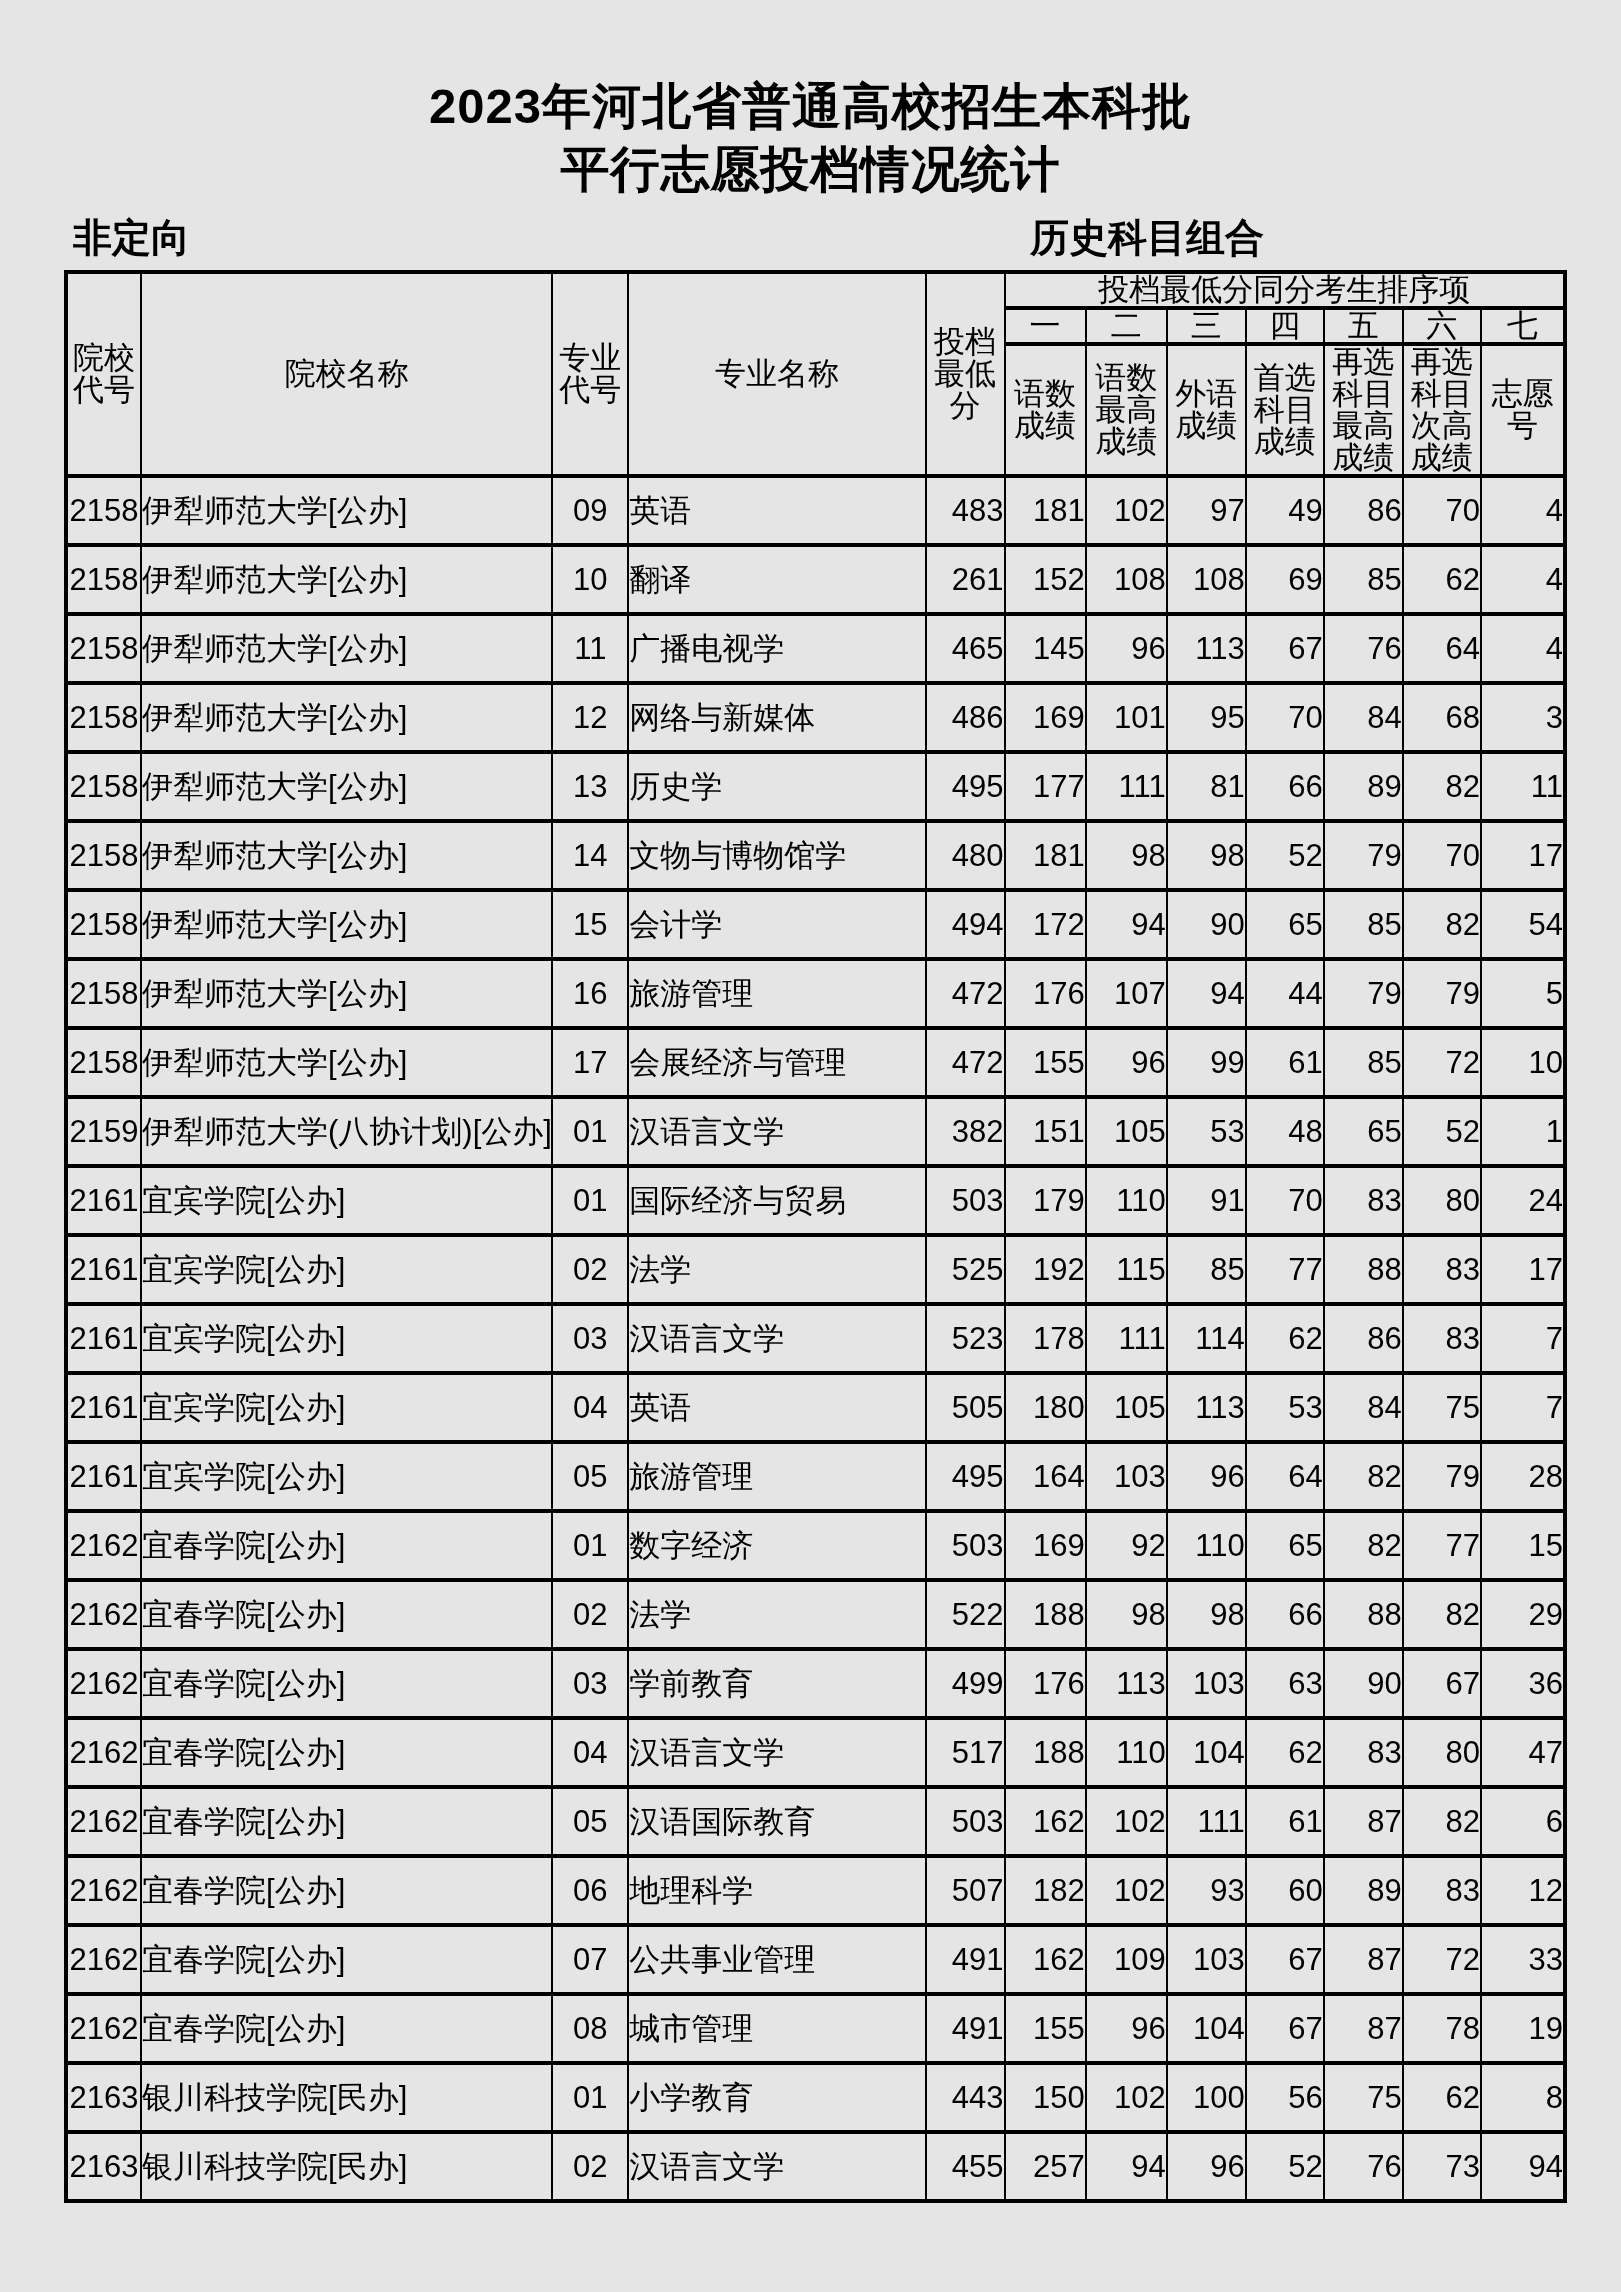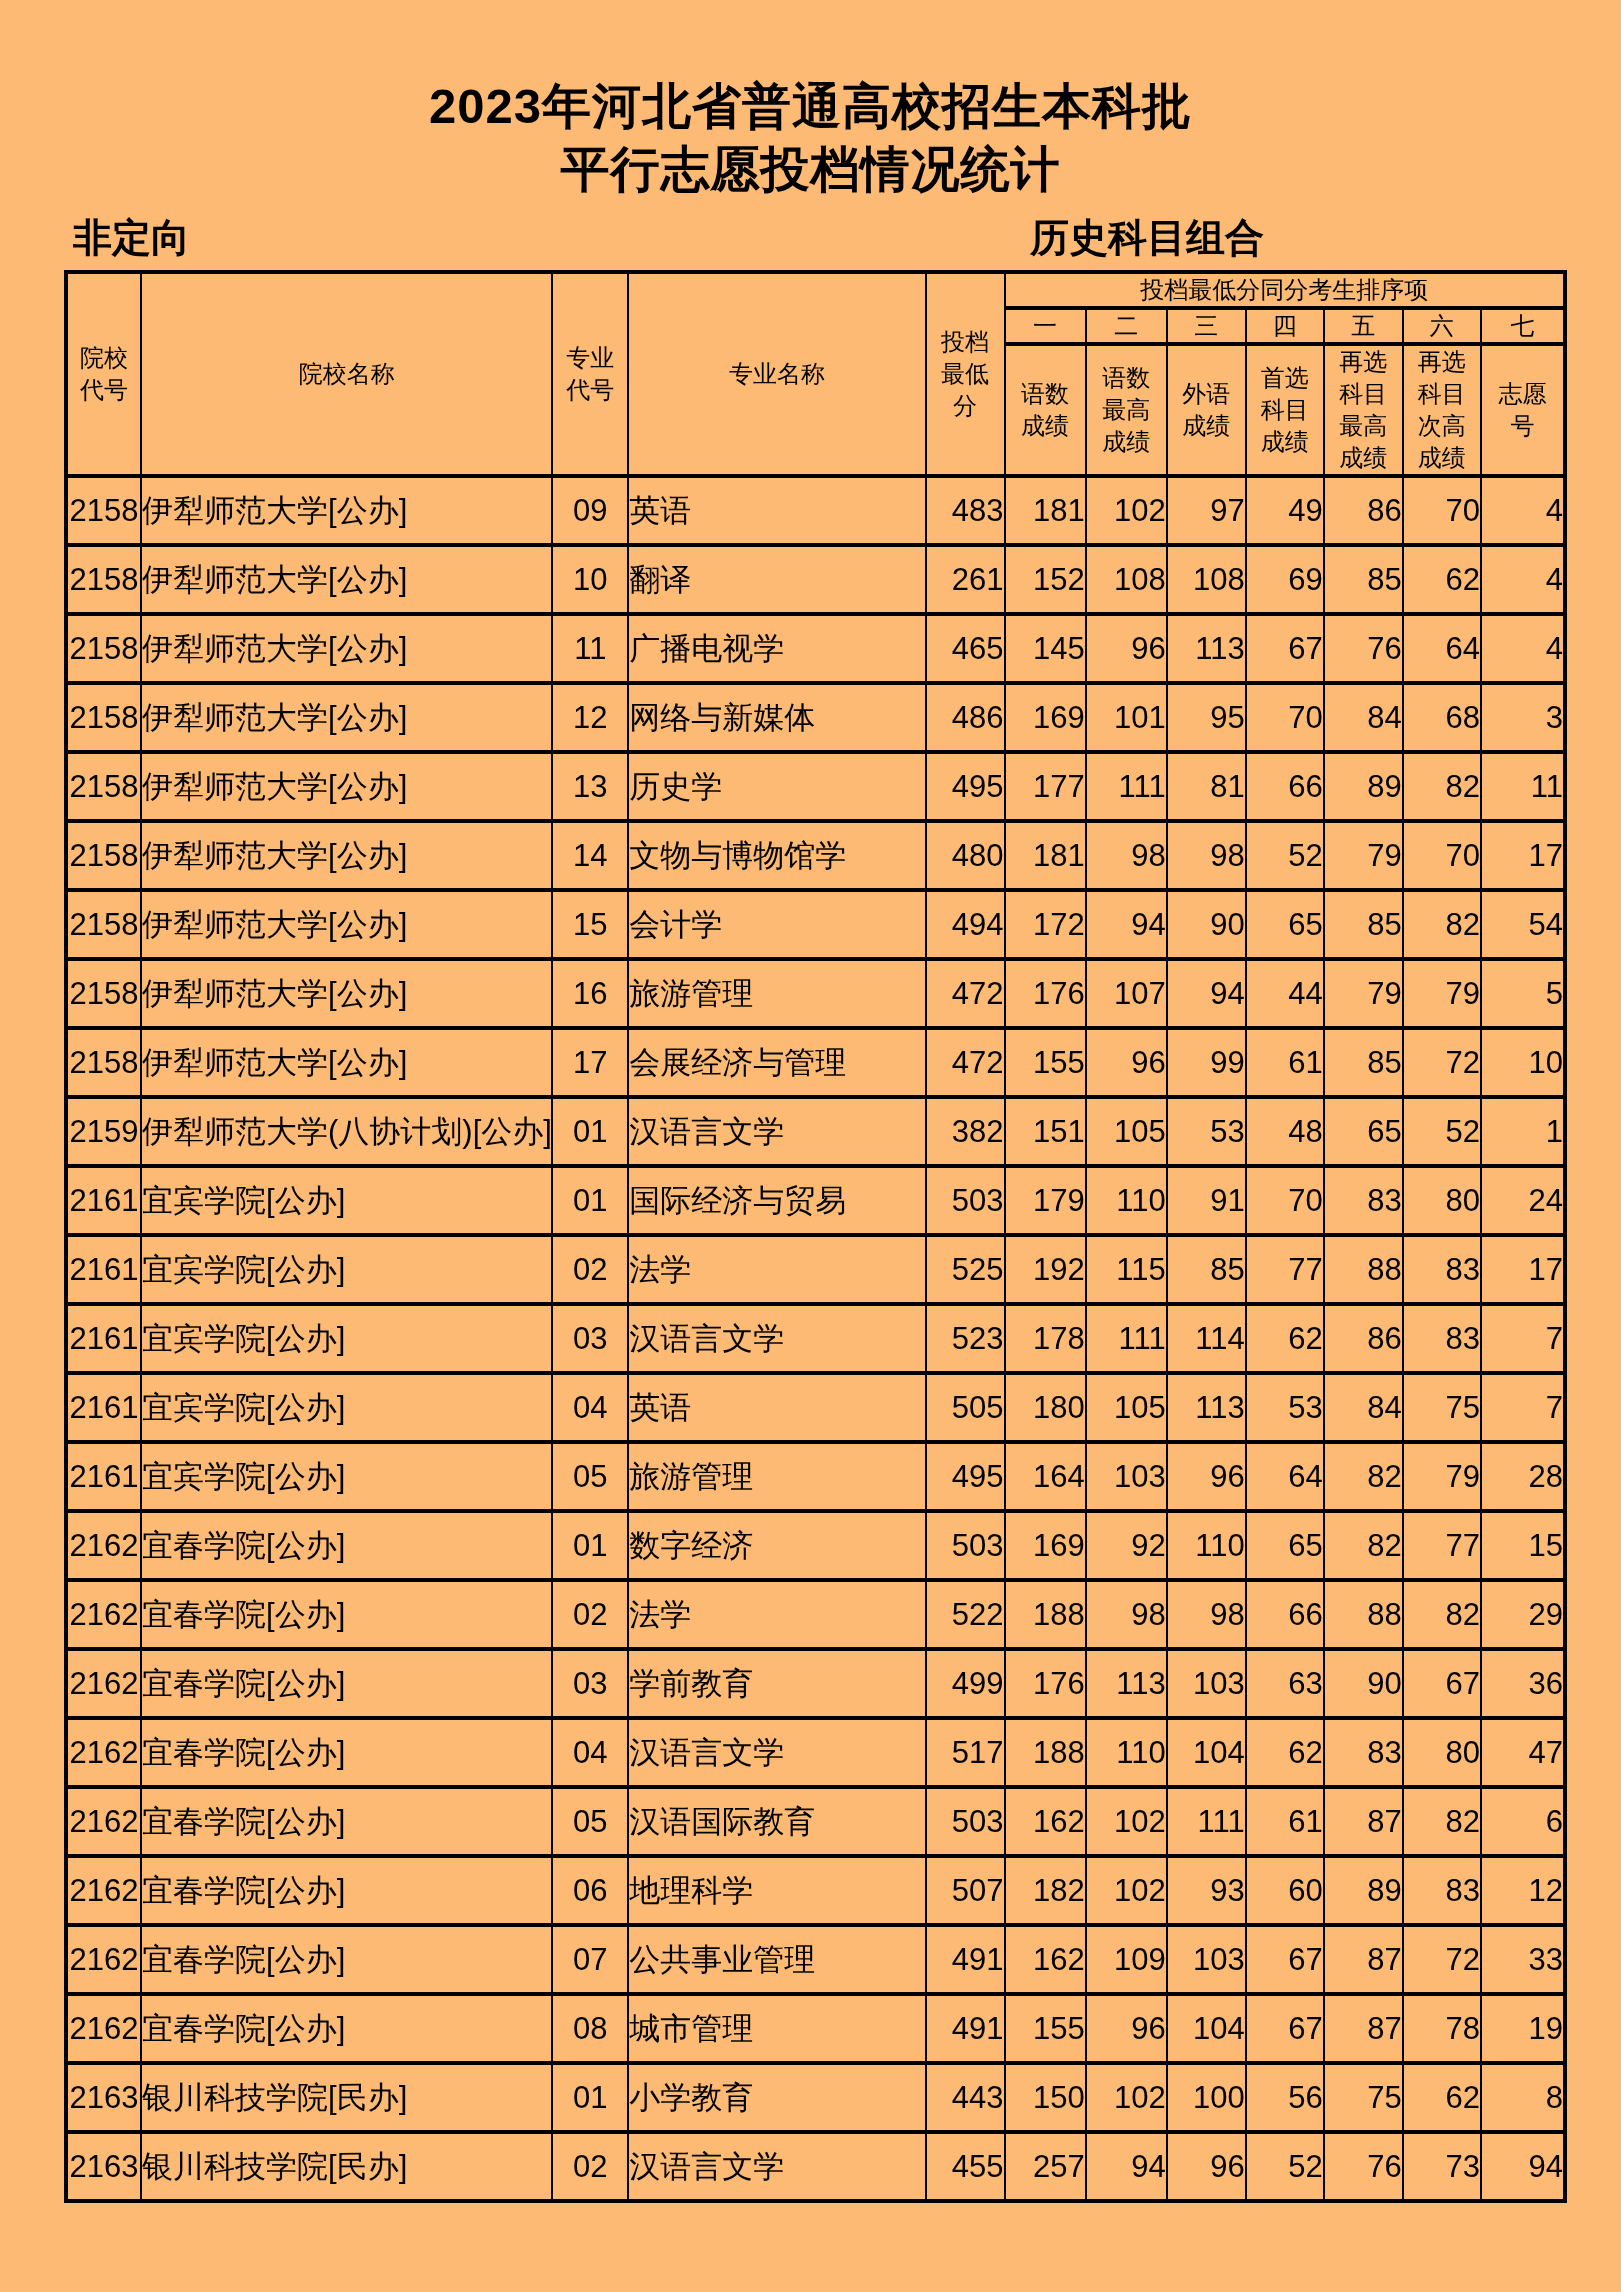--- a/index.html
+++ b/index.html
@@ -1,20 +1,20 @@
 <!DOCTYPE html>
 <html><head>
 <meta charset="utf-8">
 <style>
   html, body { margin: 0; padding: 0; background: #888; }
   .page {
     position: relative;
     width: 1621px;
     height: 2293px;
-    background: #fdba74;
+    background: #e5e5e5;
     color: #000000;
     font-family: "Liberation Sans", "DejaVu Sans", sans-serif;
     overflow: hidden;
   }
   .title-line1, .title-line2 {
     position: absolute;
     left: 0;
     width: 100%;
     text-align: center;
     font-size: 49px;
@@ -47,21 +47,21 @@
   }
   table.report th, table.report td {
     border: 2.9px solid #000;
     border-top-width: 4.9px;
     border-bottom-width: 4.9px;
     overflow: hidden;
     vertical-align: middle;
     padding: 0;
   }
   table.report th {
-    font-size: 24px;
+    font-size: 31px;
     font-weight: normal;
     white-space: pre-line;
     line-height: 32px;
     padding: 0 2px;
   }
   tr.h1 { height: 34px; }
   tr.h2 { height: 35px; }
   tr.h3 { height: 129px; }
   tbody tr { height: 69px; }
   table.report td {

